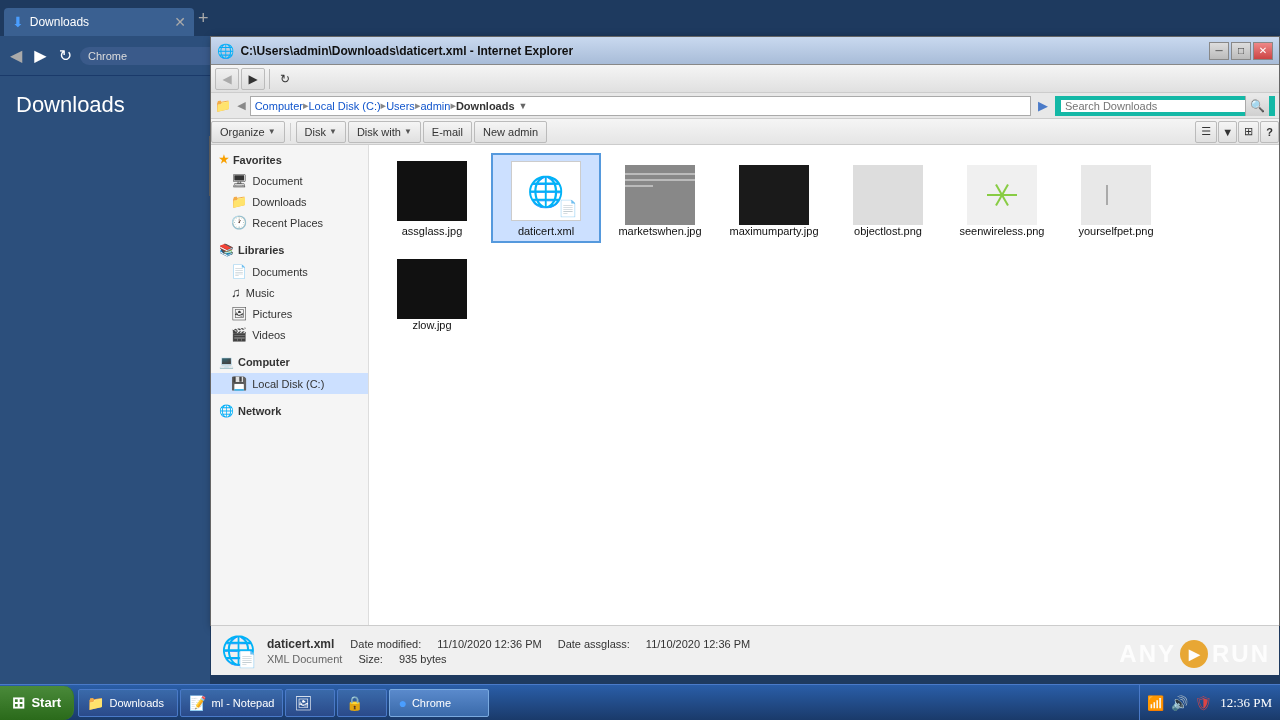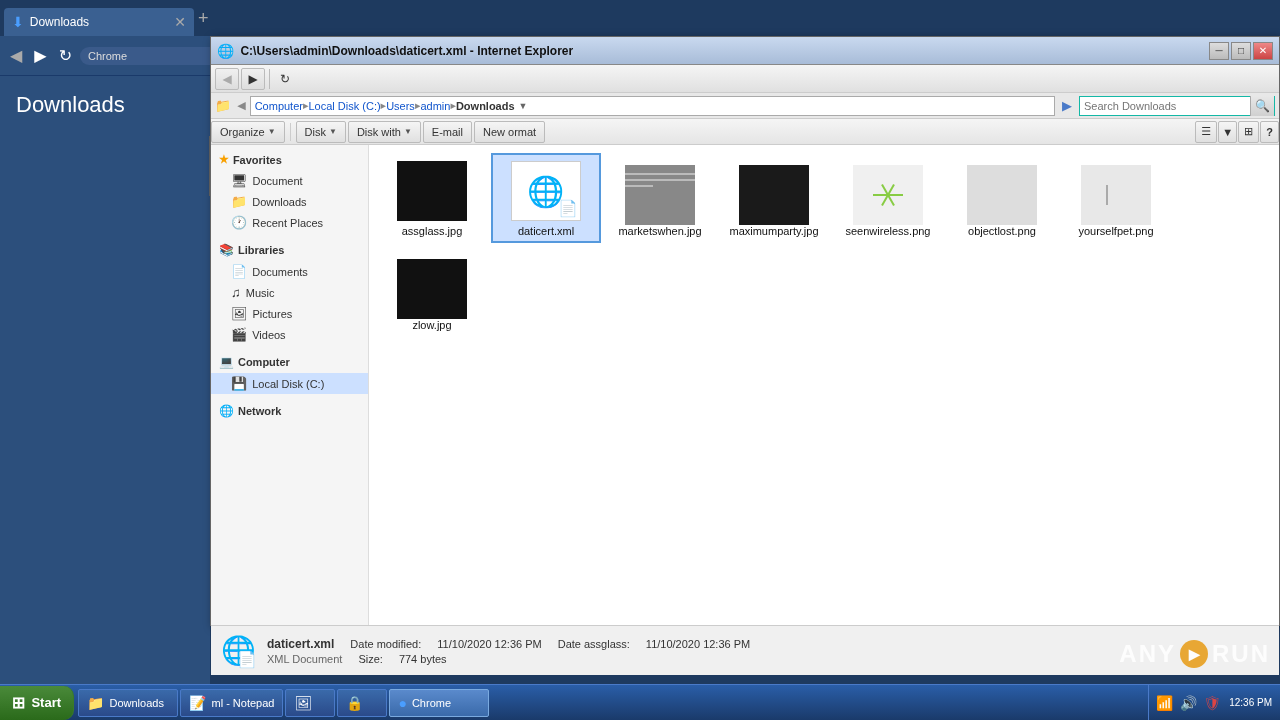--- a/index.html
+++ b/index.html
@@ -80,22 +80,22 @@
       cursor: pointer; font-size: 12px; color: #333;
     }
 
     .ie-address-bar {
       height: 26px; background: #e8e8e8; display: flex; align-items: center;
       padding: 0 4px; border-bottom: 1px solid #ccc; gap: 4px;
     }
     .ie-breadcrumb-item { cursor: pointer; color: #1155cc; }
     .ie-breadcrumb-sep { color: #888; }
     .ie-search-box {
-      width: 196px; height: 20px; display: flex; align-items: center;
-      background: #fff; border: 1px solid #14b8a6;
+      width: 220px; height: 20px; display: flex; align-items: center;
+      background: #fff; border: 6px solid #14b8a6;
     }
     .ie-search-input {
       flex: 1; border: none; outline: none; font-size: 11px; padding: 0 4px; color: #888;
     }
     .ie-search-btn { 
       width: 24px; height: 20px; background: linear-gradient(to bottom, #e8e8e8, #d0d0d0);
       border-left: 1px solid #aaa; display: flex; align-items: center; justify-content: center;
       cursor: pointer; font-size: 12px;
     }
 
@@ -199,21 +199,21 @@
     }
     .taskbar-item.active {
       background: linear-gradient(to bottom, #5a8acc, #3a6aaa);
       border-color: #7aaae0;
     }
     .taskbar-item-icon { font-size: 14px; }
     .taskbar-right {
       display: flex; align-items: center; padding: 0 8px; gap: 8px;
       border-left: 1px solid #4a7ac8; height: 100%;
     }
-    .taskbar-clock { color: #fff; font-size: 10px; text-align: right; }
+    .taskbar-clock { color: #fff; font-size: 13px; text-align: right; font-family: Liberation Serif, serif; }
     .taskbar-tray { display: flex; align-items: center; gap: 6px; }
     .tray-icon { color: #aaccff; font-size: 14px; cursor: pointer; }
 
     
     .watermark {
       position: absolute; bottom: 36px; right: 0; width: 200px; height: 60px;
       display: flex; align-items: center; justify-content: flex-end; padding-right: 10px;
       color: #fff; font-size: 22px; font-weight: bold; letter-spacing: -1px;
       opacity: 0.9;
     }
@@ -311,21 +311,21 @@
       <span class="arrow">▼</span>
     </div>
     <div class="ie-action-btn">
       <span>Disk with</span>
       <span class="arrow">▼</span>
     </div>
     <div class="ie-action-btn">
       <span>E-mail</span>
     </div>
     <div class="ie-action-btn">
-      <span>New ormat</span>
+      <span>New admin</span>
     </div>
     <div style="flex:1;"></div>
 
     <div style="display:flex; align-items:center; gap:1px;">
       <div class="ie-action-btn" style="padding:0 5px;">☰</div>
       <div class="ie-action-btn" style="padding:0 3px;">▼</div>
       <div class="ie-action-btn" style="padding:0 5px;">⊞</div>
       <div class="ie-action-btn" style="padding:0 5px; font-weight:bold;">?</div>
     </div>
   </div>
@@ -413,31 +413,31 @@
         </div>
         <span class="file-name">marketswhen.jpg</span>
       </div>
 
       <div class="file-item">
         <div style="width:70px;height:60px;background:#1a1a1a;"></div>
         <span class="file-name">maximumparty.jpg</span>
       </div>
 
       <div class="file-item">
+        <div style="width:70px;height:60px;background:#ddd;"></div>
+        <span class="file-name">objectlost.png</span>
+      </div>
+
+      <div class="file-item">
         <div style="width:70px;height:60px;background:#f0f0f0;display:flex;align-items:center;justify-content:center;position:relative;">
           <div style="position:absolute;top:50%;left:50%;transform:translate(-50%,-50%);width:30px;height:2px;background:#88cc44;"></div>
           <div style="position:absolute;top:50%;left:50%;transform:translate(-50%,-50%) rotate(60deg);width:24px;height:2px;background:#88cc44;"></div>
           <div style="position:absolute;top:50%;left:50%;transform:translate(-50%,-50%) rotate(-60deg);width:24px;height:2px;background:#88cc44;"></div>
         </div>
         <span class="file-name">seenwireless.png</span>
-      </div>
-
-      <div class="file-item">
-        <div style="width:70px;height:60px;background:#ddd;"></div>
-        <span class="file-name">objectlost.png</span>
       </div>
 
       <div class="file-item">
         <div style="width:70px;height:60px;background:#e8e8e8;display:flex;align-items:center;justify-content:center;">
           <div style="width:2px;height:20px;background:#aaa;position:absolute;left:50%;margin-left:-10px;"></div>
         </div>
         <span class="file-name">yourselfpet.png</span>
       </div>
 
       <div class="file-item">
@@ -456,21 +456,21 @@
       <div class="status-info-row">
         <span class="status-filename">daticert.xml</span>
         <span>Date modified:</span>
         <span>11/10/2020 12:36 PM</span>
         <span>Date assglass:</span>
         <span>11/10/2020 12:36 PM</span>
       </div>
       <div class="status-info-row">
         <span class="status-type">XML Document</span>
         <span>Size:</span>
-        <span>774 bytes</span>
+        <span>935 bytes</span>
       </div>
     </div>
   </div>
 </div>
 
 <div class="taskbar">
   <div class="start-btn">
     <span class="start-orb">⊞</span>
     <span>Start</span>
   </div>

